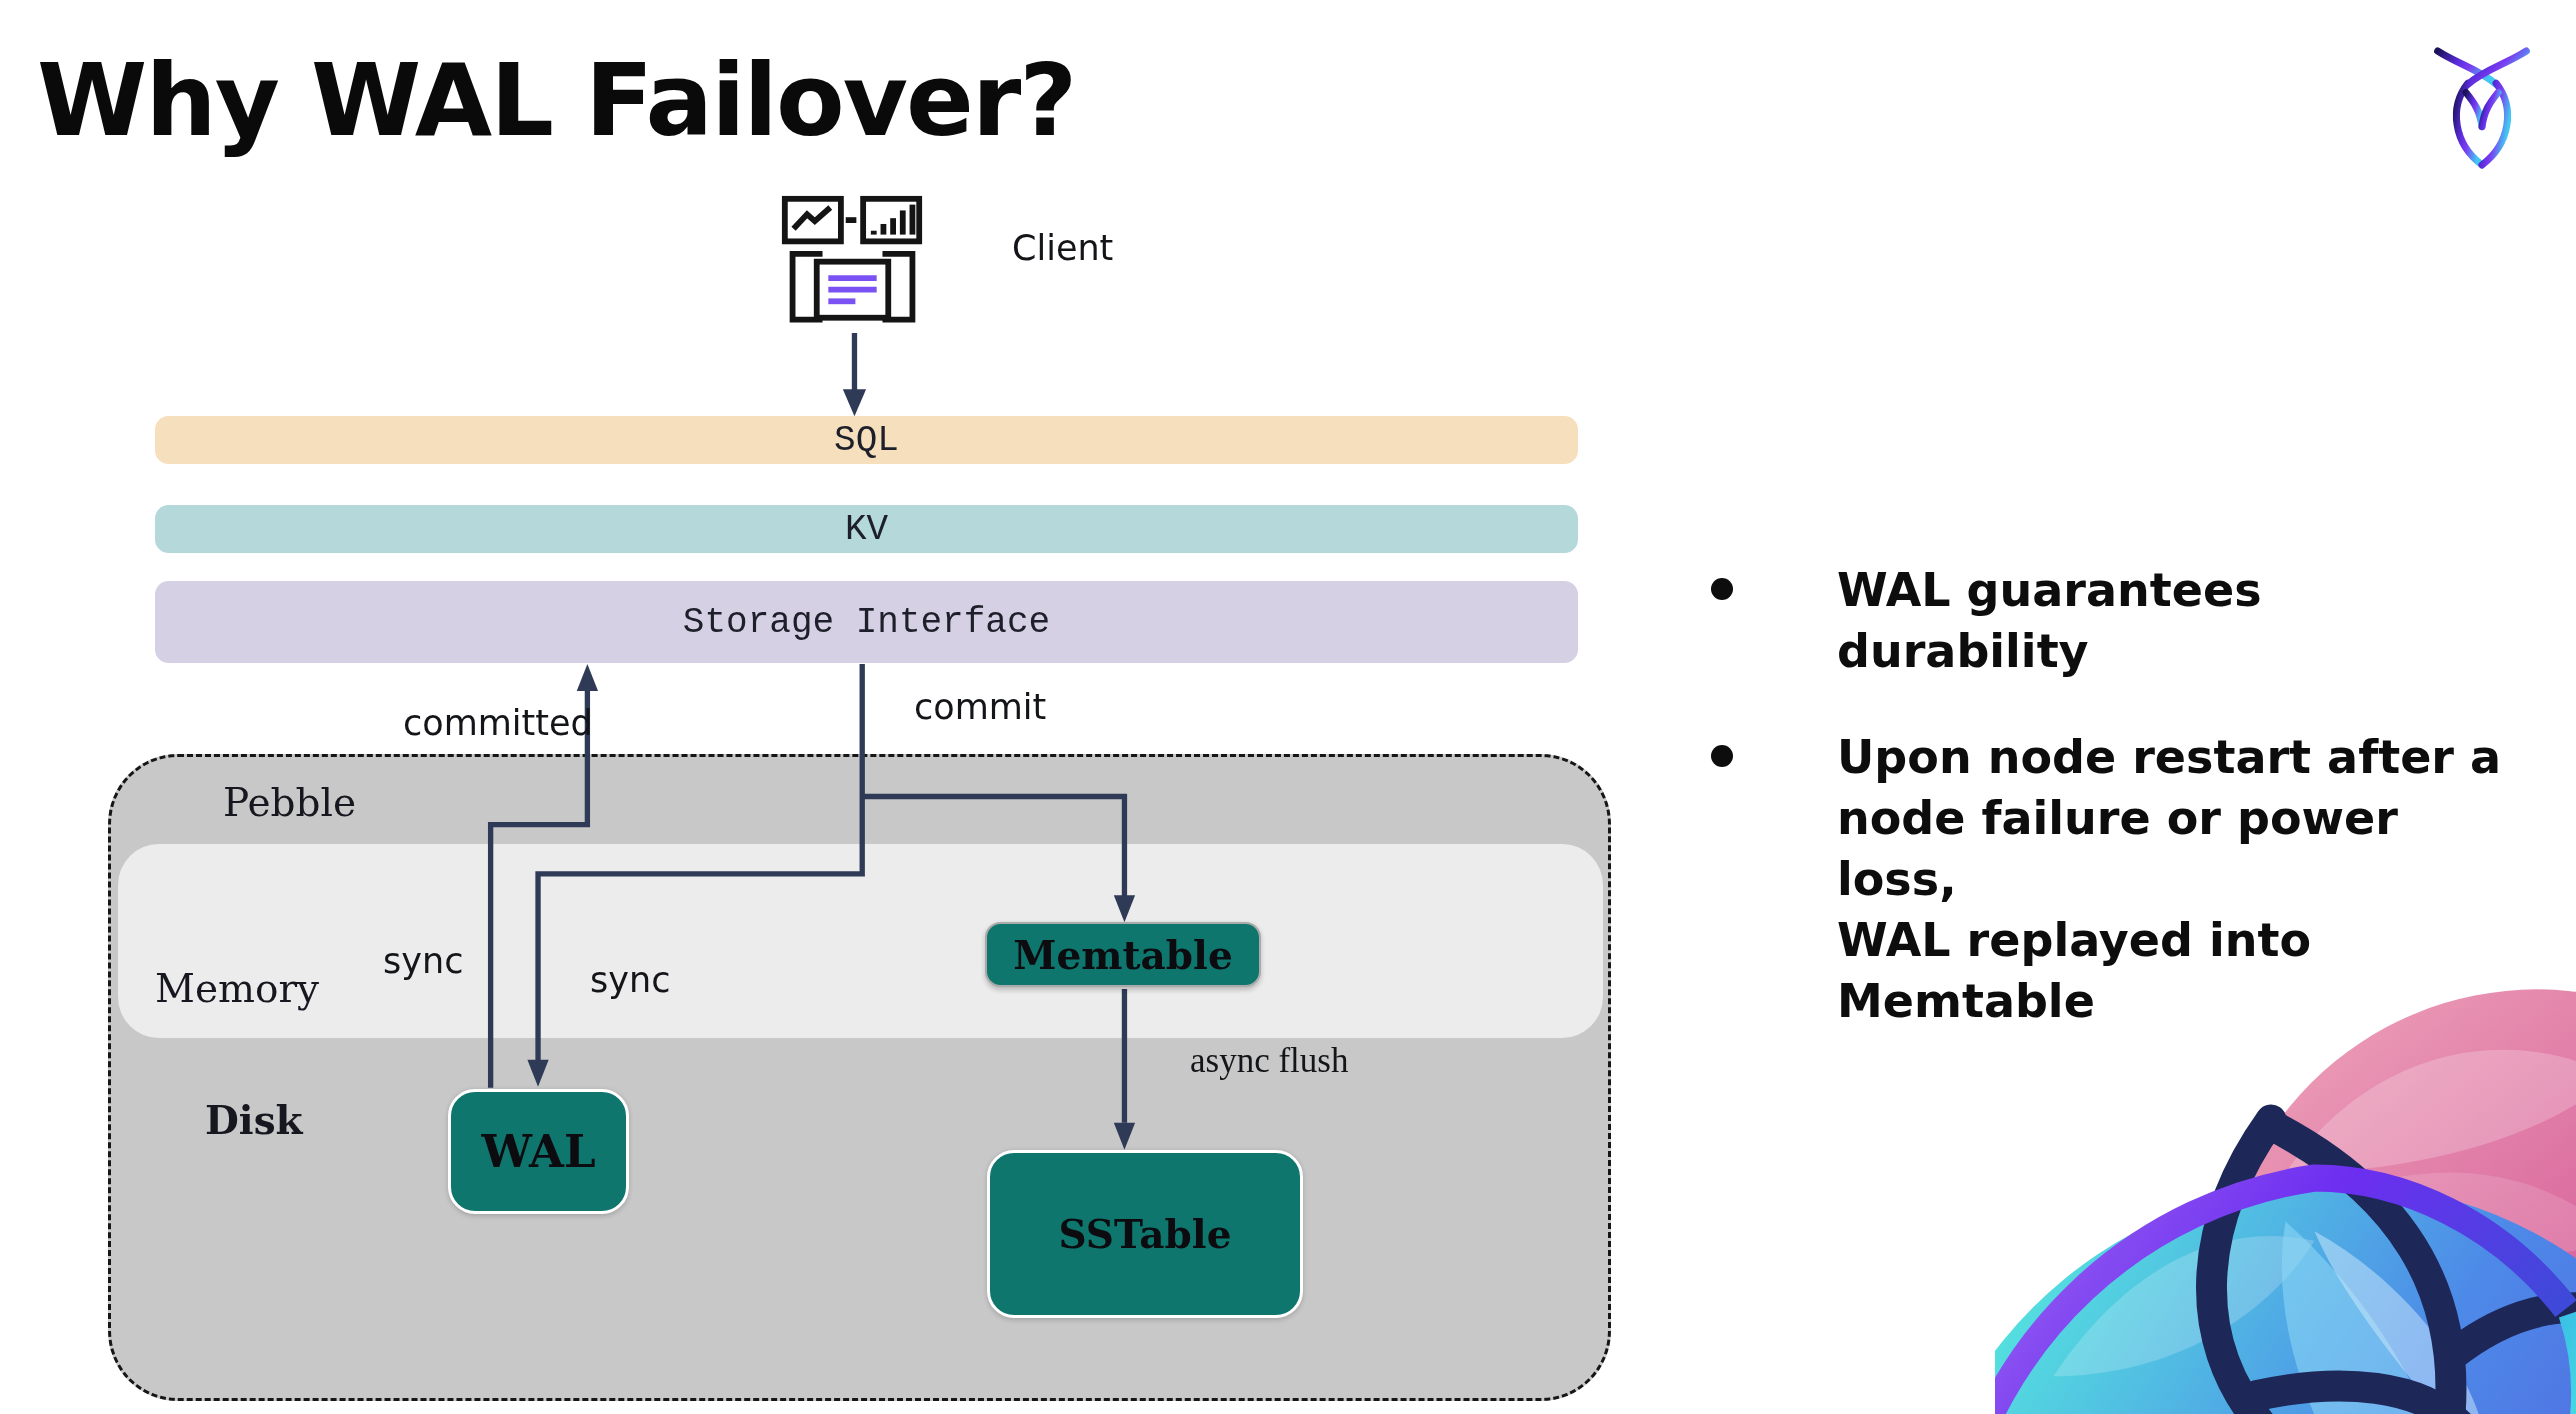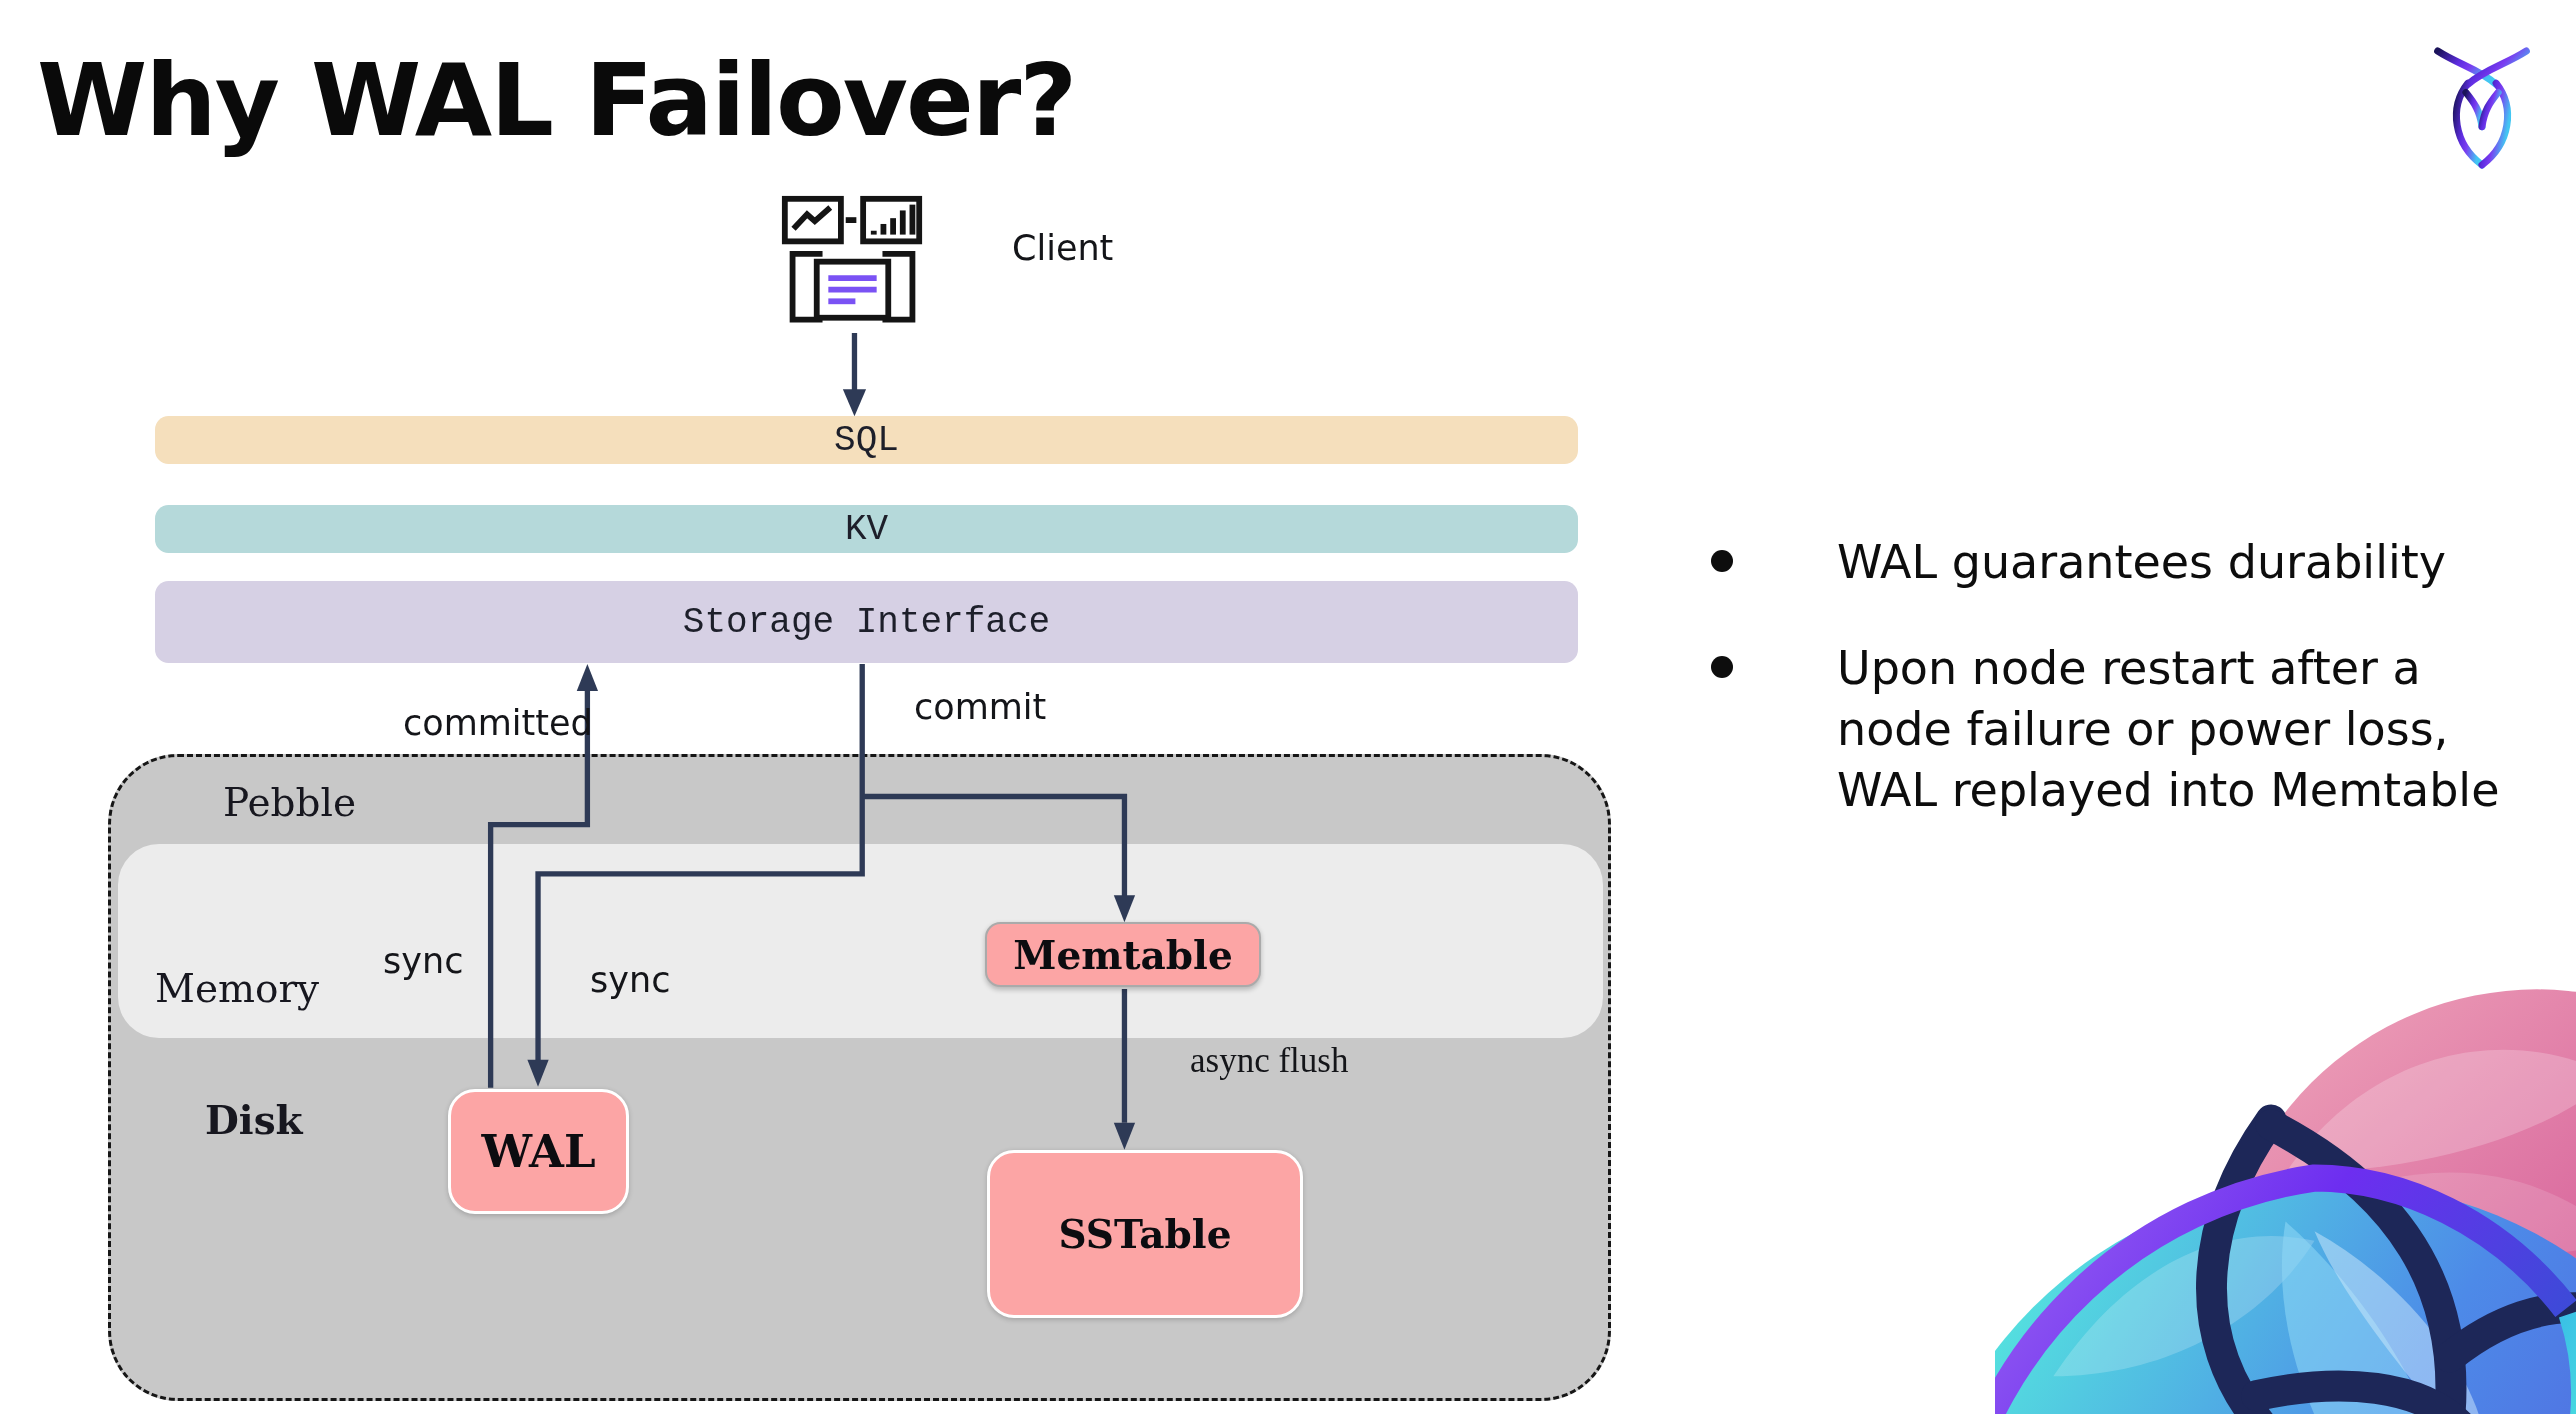--- a/index.html
+++ b/index.html
@@ -46,21 +46,21 @@
     font-size:35px; color:#141519;
   }
   .lbl-client    { left:1012px; top:228px; }
   .lbl-committed { left:403px;  top:703px; }
   .lbl-commit    { left:914px;  top:687px; }
   .lbl-sync-l    { left:383px;  top:941px; }
   .lbl-sync-r    { left:590px;  top:960px; }
   .lbl-flush     { left:1190px; top:1041px;font-family:Liberation Serif, serif; }
   
   .node {
-    position:absolute; z-index:5; background:#fca5a5;
+    position:absolute; z-index:5; background:#0f766e;
     display:flex; align-items:center; justify-content:center;
     font-family:"DejaVu Serif", serif; font-weight:bold; color:#0c0c10;
   }
   .node-wal {
     left:448px; top:1089px; width:181px; height:125px;
     border:3.9px solid #ffffff; border-radius:27px; font-size:45px;
     box-shadow:0 1.9px 4.8px rgba(0,0,0,0.18);
   }
   .node-memtable {
     left:985px; top:922px; width:276px; height:65px;
@@ -72,21 +72,21 @@
     border:3.9px solid #ffffff; border-radius:27px; font-size:39px;
     box-shadow:0 1.9px 4.8px rgba(0,0,0,0.18);
   }
   
   .edges, .client-icon, .logo, .corner-art { position:absolute; }
   .edges { left:0; top:0; z-index:4; pointer-events:none; }
   .client-icon { left:780px; top:194px; z-index:3; }
   .logo { left:2431px; top:44px; z-index:3; }
   .corner-art { right:0; bottom:0; z-index:0; }
   
-  .bullets { position:absolute; left:1711px; top:532px; width:813px; z-index:3; }
+  .bullets { position:absolute; left:1711px; top:560px; width:813px; z-index:3;font-weight:bold; }
   .bullet { display:flex; align-items:flex-start; margin-bottom:45px; }
   .bullet-dot {
     width:22px; height:22px; border-radius:50%; background:#0d0d0d;
     flex:0 0 22px; margin-top:18.4px;
   }
   .bullet-text {
     margin-left:104px; font-family:"DejaVu Sans", sans-serif;
     font-size:46px; line-height:61px; color:#0d0d0d; white-space:pre-line;
   }
 </style>

